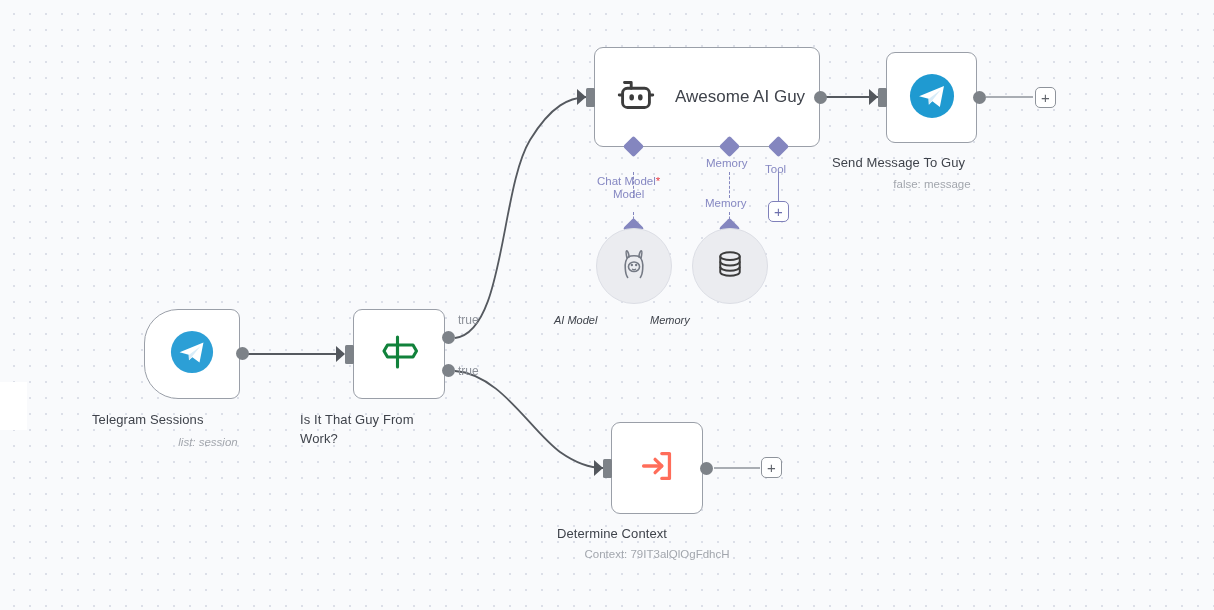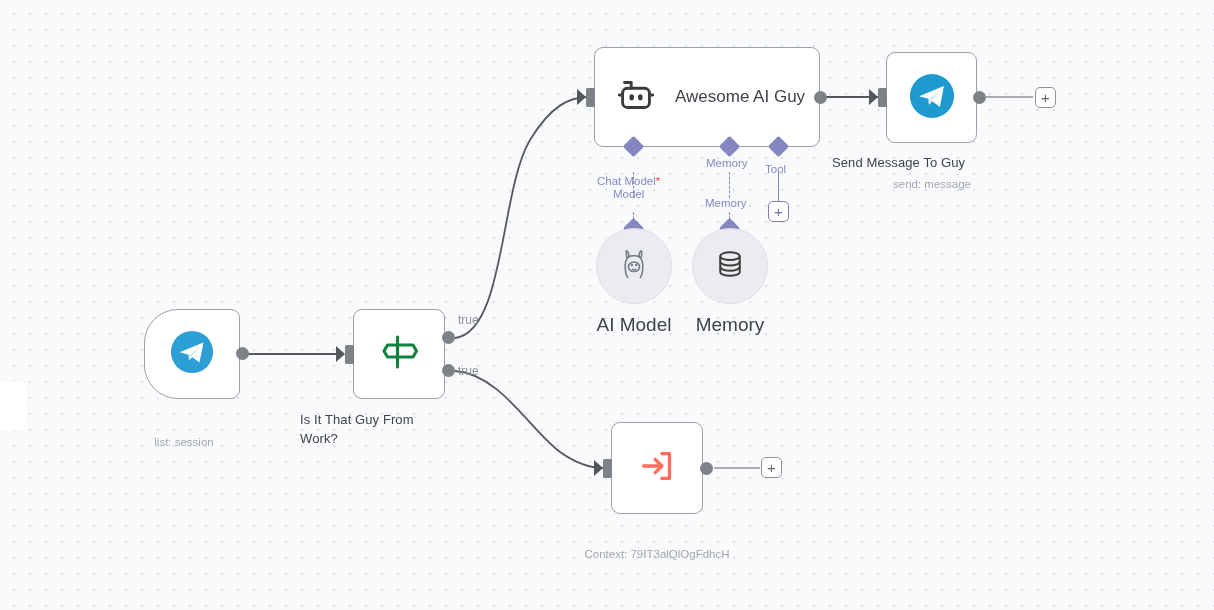--- a/index.html
+++ b/index.html
@@ -111,23 +111,23 @@
   .subnode {
     position: absolute;
     width: 76px; height: 76px;
     border-radius: 50%;
     background: #ebecf0;
     border: 1.5px solid #dcdee5;
     display: flex; align-items: center; justify-content: center;
   }
   .subnode-title {
     position: absolute;
-    text-align: center;
-    font-size: 19px;
+    font-size: 11px;
     color: #3f434b;
+    font-style: italic;
   }
 
   
   .diamond {
     position: absolute;
     width: 15px; height: 15px;
     background: #8486bf;
     transform: rotate(45deg);
     border-radius: 2px;
   }
@@ -174,21 +174,22 @@
   <div class="node trigger" style="left:144px; top:309px; width:96px; height:90px;">
     <span class="icn">
       <svg width="44" height="44" viewBox="0 0 48 48">
         <circle cx="24" cy="24" r="23" fill="#2c9fd6"></circle>
         <path d="M10.5 24.2 L36.5 13.6 L32.2 35.5 L24.4 29.6 L20.7 33.1 L20.4 26.9 Z" fill="#ffffff"></path>
         <path d="M20.5 27.2 L33.2 17.6 L20.8 32.9 Z" fill="#d8ecf8"></path>
       </svg>
     </span>
   </div>
   <div class="port-out" style="left:236px; top:347px;"></div>
-  <div class="node-sub" style="left:84px; top:435px; width:200px;">list: session</div>
+  <div class="node-title" style="left:92px; top:410px; width:200px;">Telegram Sessions</div>
+  <div class="node-sub" style="left:108px; top:435px; width:200px;font-style:italic;">list: session</div>
 
   <div class="node" style="left:353px; top:309px; width:92px; height:90px;">
     <span class="icn">
       <svg width="48" height="48" viewBox="0 0 48 48">
         <g stroke="#11823b" stroke-width="3.1" fill="none" stroke-linejoin="round" stroke-linecap="round">
           <line x1="22.5" y1="9" x2="22.5" y2="39"></line>
           <path d="M22.5 17 L38 17 L41.5 23 L38 29 L22.5 29 Z"></path>
           <path d="M22.5 17 L12.5 17 L9 23 L12.5 29 L22.5 29"></path>
         </g>
       </svg>
@@ -282,32 +283,33 @@
       <svg width="46" height="46" viewBox="0 0 48 48">
         <circle cx="24" cy="24" r="23" fill="#1f9ad1"></circle>
         <path d="M10.5 24.2 L36.5 13.6 L32.2 35.5 L24.4 29.6 L20.7 33.1 L20.4 26.9 Z" fill="#ffffff"></path>
         <path d="M20.5 27.2 L33.2 17.6 L20.8 32.9 Z" fill="#d8ecf8"></path>
       </svg>
     </span>
   </div>
   <div class="port-in" style="left:878px; top:88px;"></div>
   <div class="port-out" style="left:973px; top:91px;"></div>
   <div class="node-title" style="left:832px; top:153px; width:200px;">Send Message To Guy</div>
-  <div class="node-sub" style="left:832px; top:177px; width:200px;">send: message</div>
+  <div class="node-sub" style="left:832px; top:177px; width:200px;">false: message</div>
   <div class="plus-btn" style="left:1035px; top:87px;">+</div>
 
   <div class="node" style="left:611px; top:422px; width:92px; height:92px;">
     <span class="icn">
       <svg width="46" height="46" viewBox="0 0 48 48">
         <g fill="none" stroke="#ff6d5a" stroke-width="3.4" stroke-linejoin="round" stroke-linecap="round">
           <path d="M29 11 H37 V37 H29"></path>
           <line x1="10" y1="24" x2="29" y2="24"></line>
           <polyline points="22,17 29,24 22,31"></polyline>
         </g>
       </svg>
     </span>
   </div>
   <div class="port-in" style="left:603px; top:459px;"></div>
   <div class="port-out" style="left:700px; top:462px;"></div>
+  <div class="node-title" style="left:557px; top:524px; width:200px;">Determine Context</div>
   <div class="node-sub" style="left:537px; top:547px; width:240px;">Context: 79IT3alQlOgFdhcH</div>
   <div class="plus-btn" style="left:761px; top:457px;">+</div>
 
 </div>
 
 </body></html>

